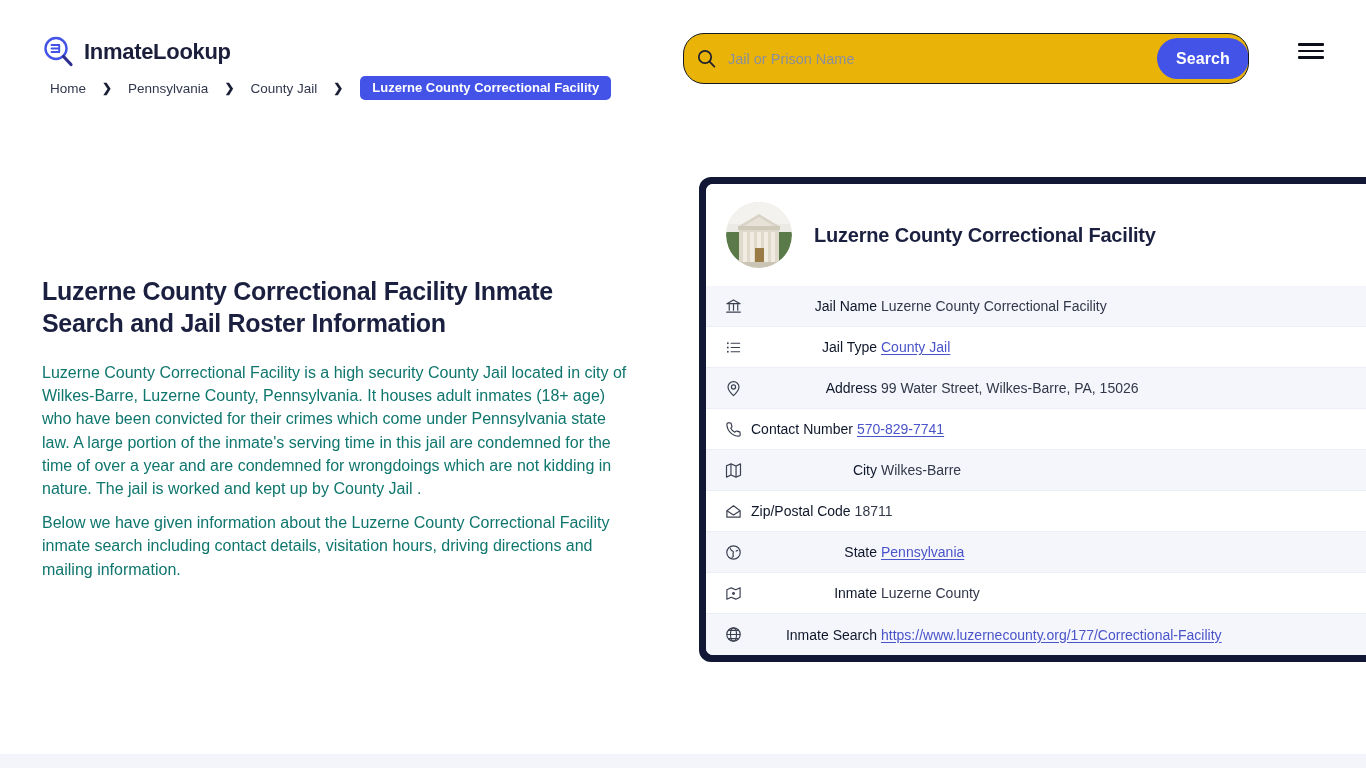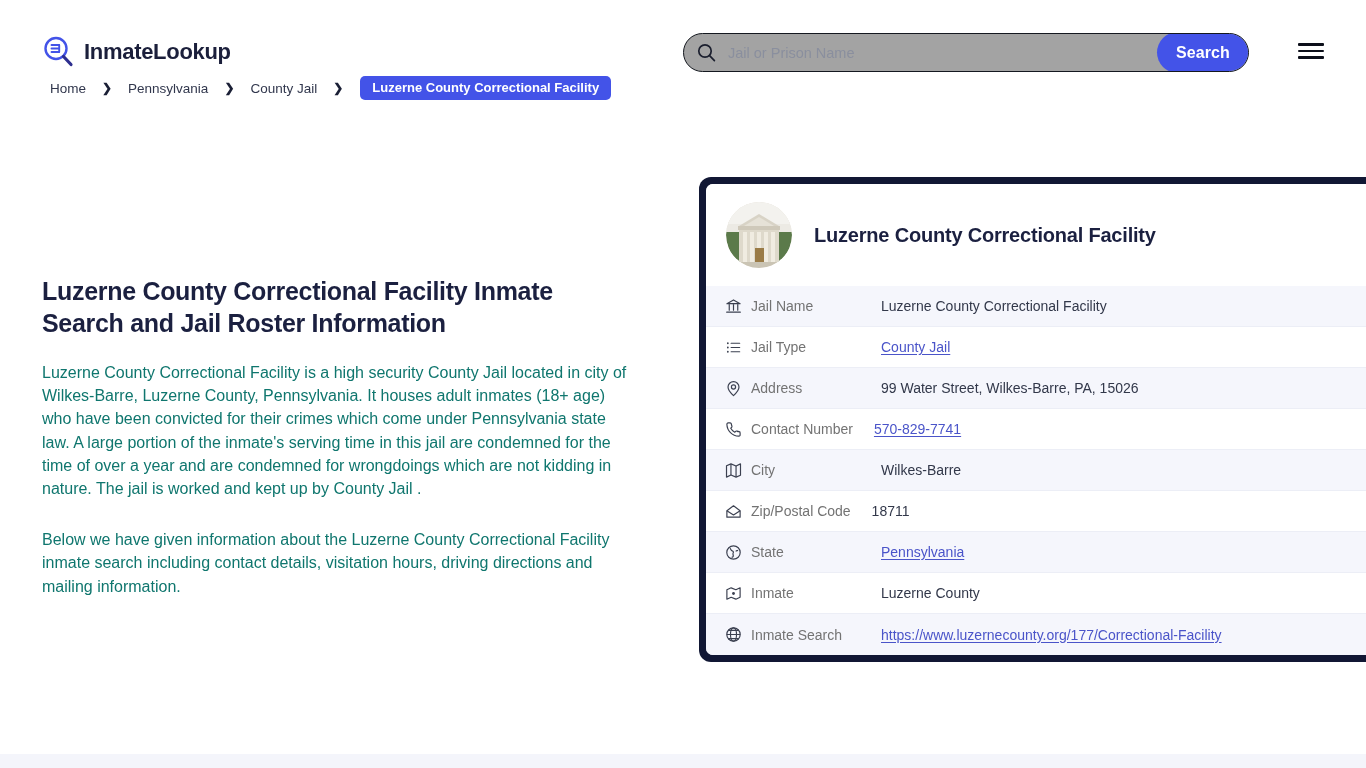--- a/index.html
+++ b/index.html
@@ -45,24 +45,24 @@
     font-size: 22px;
     font-weight: 700;
     color: #1b1f3b;
     letter-spacing: -0.3px;
     white-space: nowrap;
   }
 
   .searchbar {
     position: absolute;
     left: 683px; top: 17px;
-    width: 566px; height: 39px;
+    width: 566px; height: 51px;
     border: 1.6px solid #14181f;
     border-radius: 21px;
-    background: #a3a3a3;
+    background: #eab308;
     display: flex;
     align-items: center;
     overflow: hidden;
   }
   .search-icon-wrap {
     width: 38px;
     display: flex;
     align-items: center;
     justify-content: center;
     flex: none;
@@ -164,21 +164,21 @@
     letter-spacing: -0.3px;
     margin-bottom: 22px;
     max-width: 530px;
   }
   .body-text {
     font-size: 16px;
     line-height: 1.45;
     color: #0f766e;
     max-width: 594px;
   }
-  .body-text + .body-text { margin-top: 28px; }
+  .body-text + .body-text { margin-top: 11px; }
 
   
   .info-card {
     position: absolute;
     left: 699px; top: 177px;
     width: 700px;               
     background: #111734;
     border-radius: 12px;
     padding: 7px 6px 7px 7px;
     overflow: hidden;
@@ -225,24 +225,25 @@
   .info-row:last-child { border-bottom: none; }
 
   .row-icon {
     width: 26px;
     flex: none;
     display: flex;
     align-items: center;
     color: #3b4050;
   }
   .row-label {
-    color: #737373;
-    white-space: nowrap;
-    padding-right: 21px;
+    color: #0f172a;
+    white-space: nowrap;
+    padding-right: 4px;
     min-width: 130px;
+    text-align: right;
   }
   .row-value {
     color: #32384a;
     white-space: nowrap;
   }
   .row-value a, a.row-link {
     color: #4a54c9;
     text-decoration: underline;
     text-underline-offset: 2px;
   }

